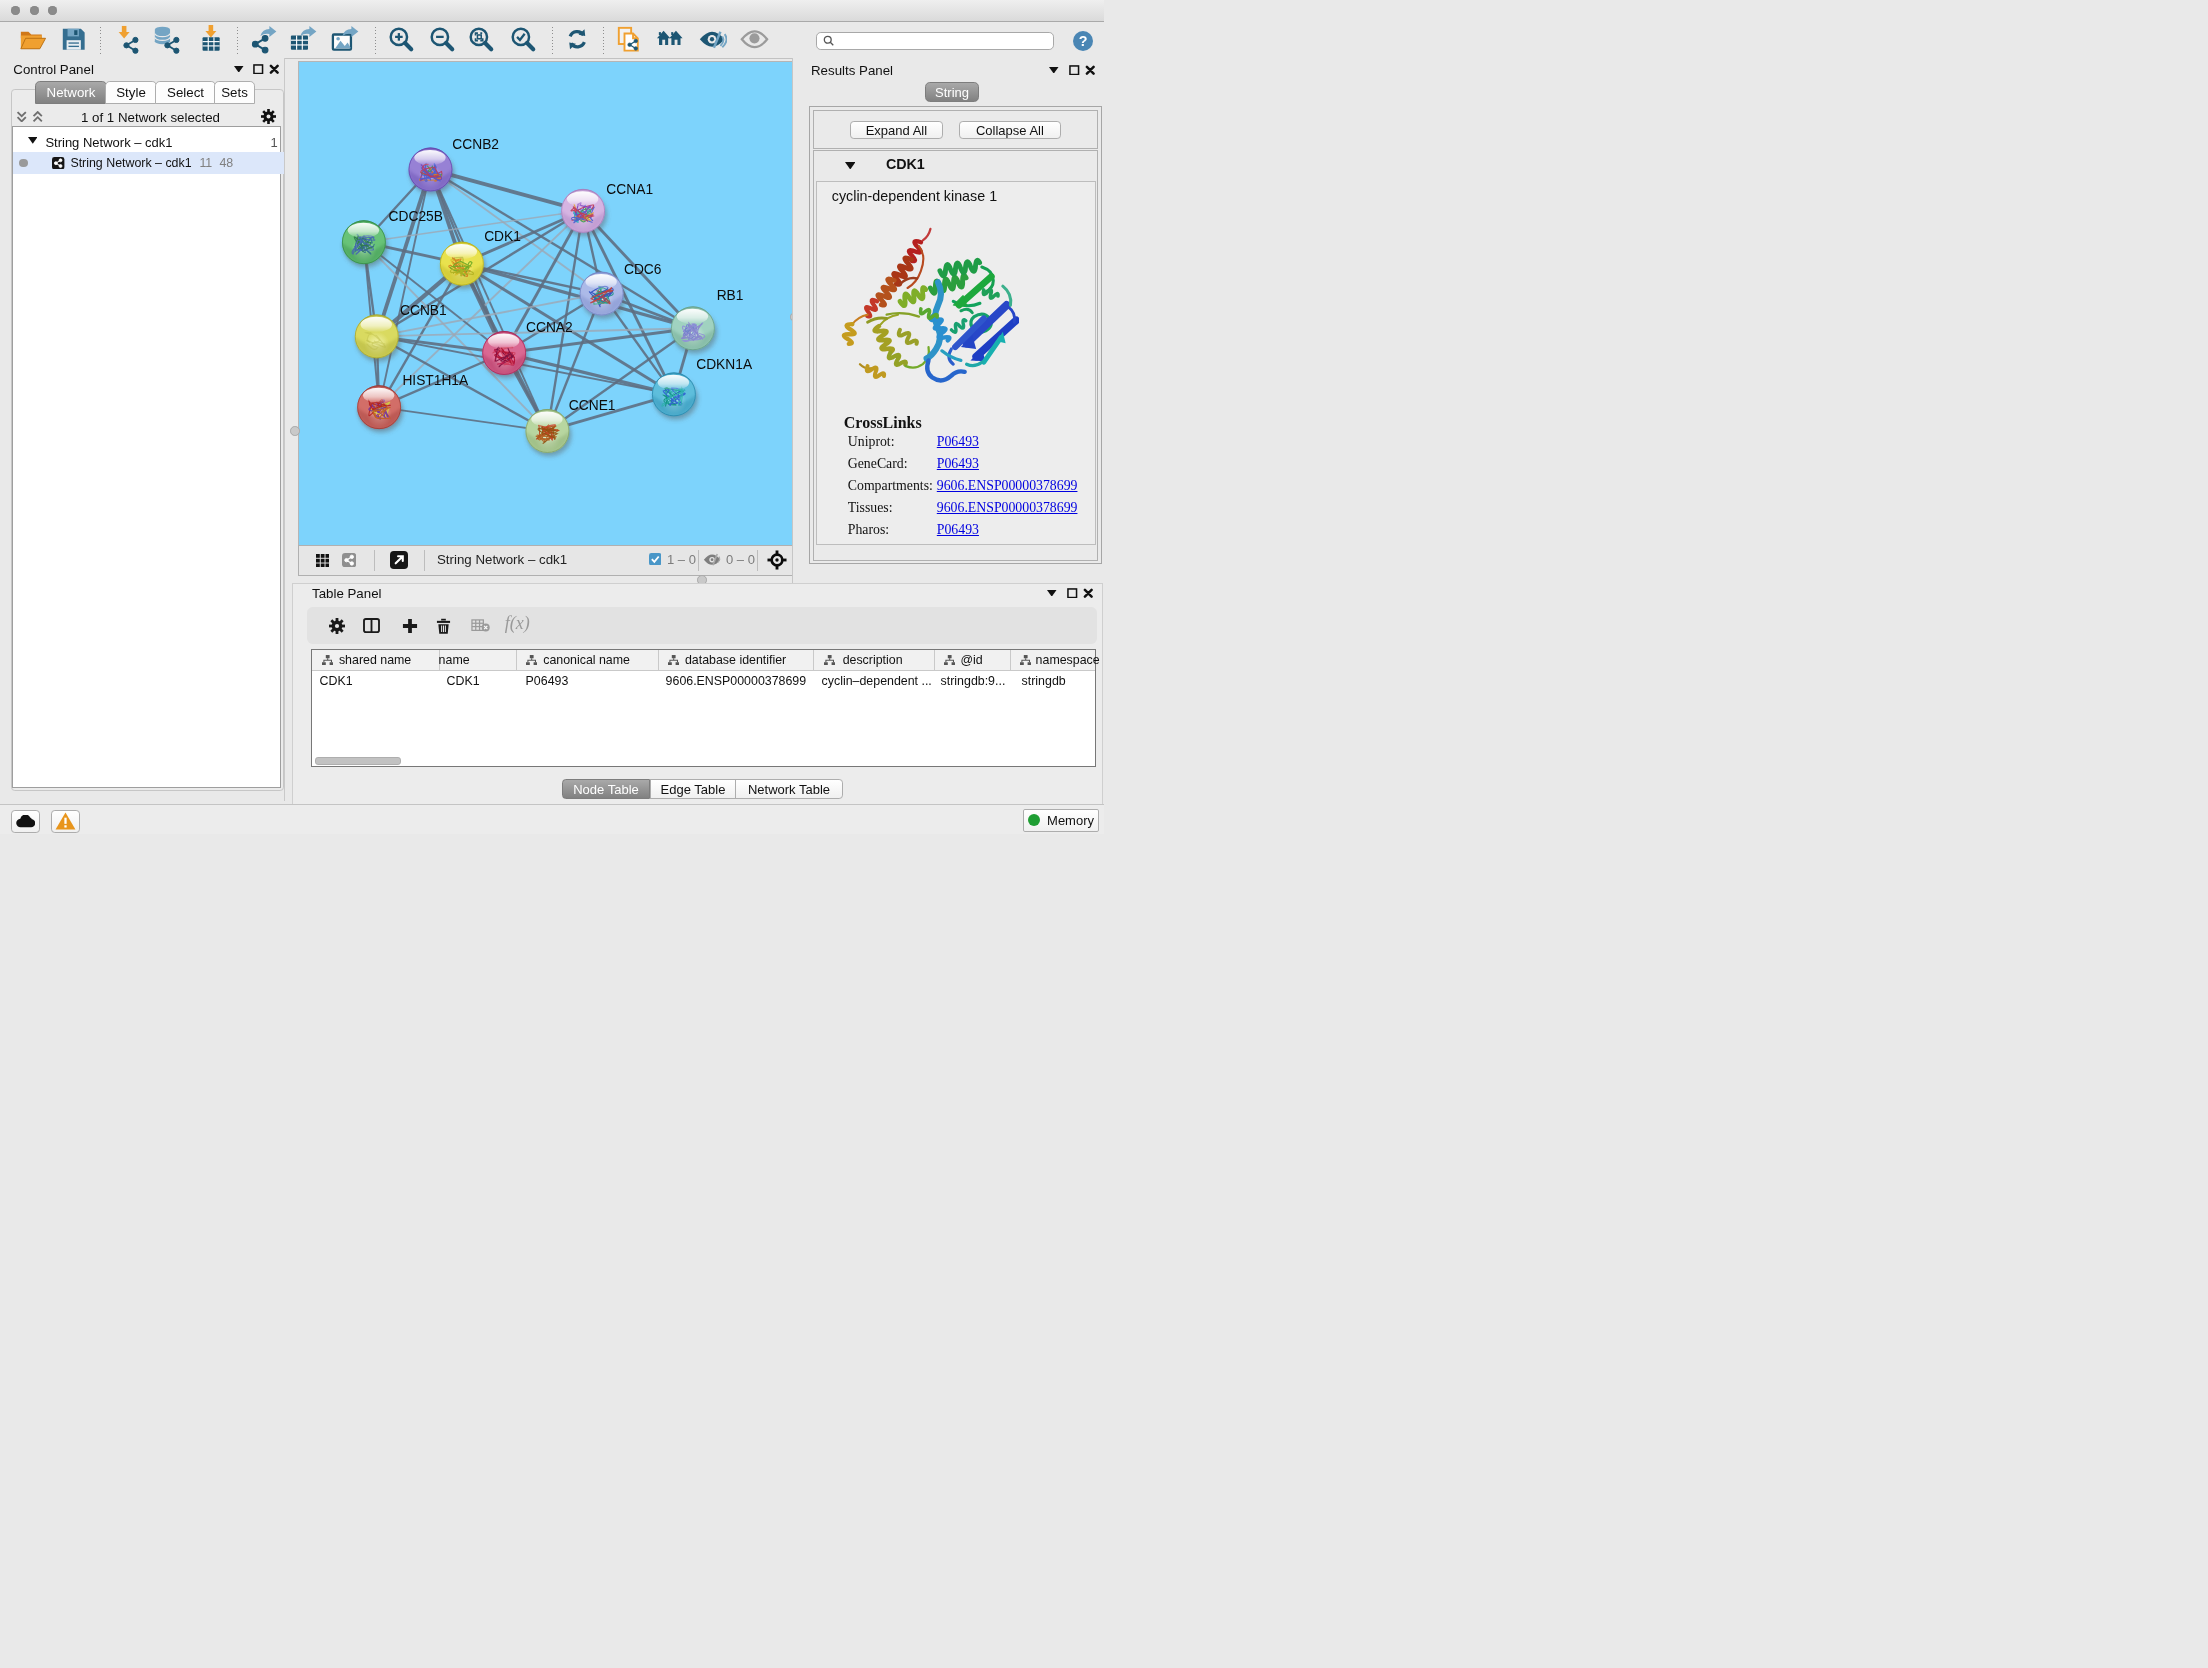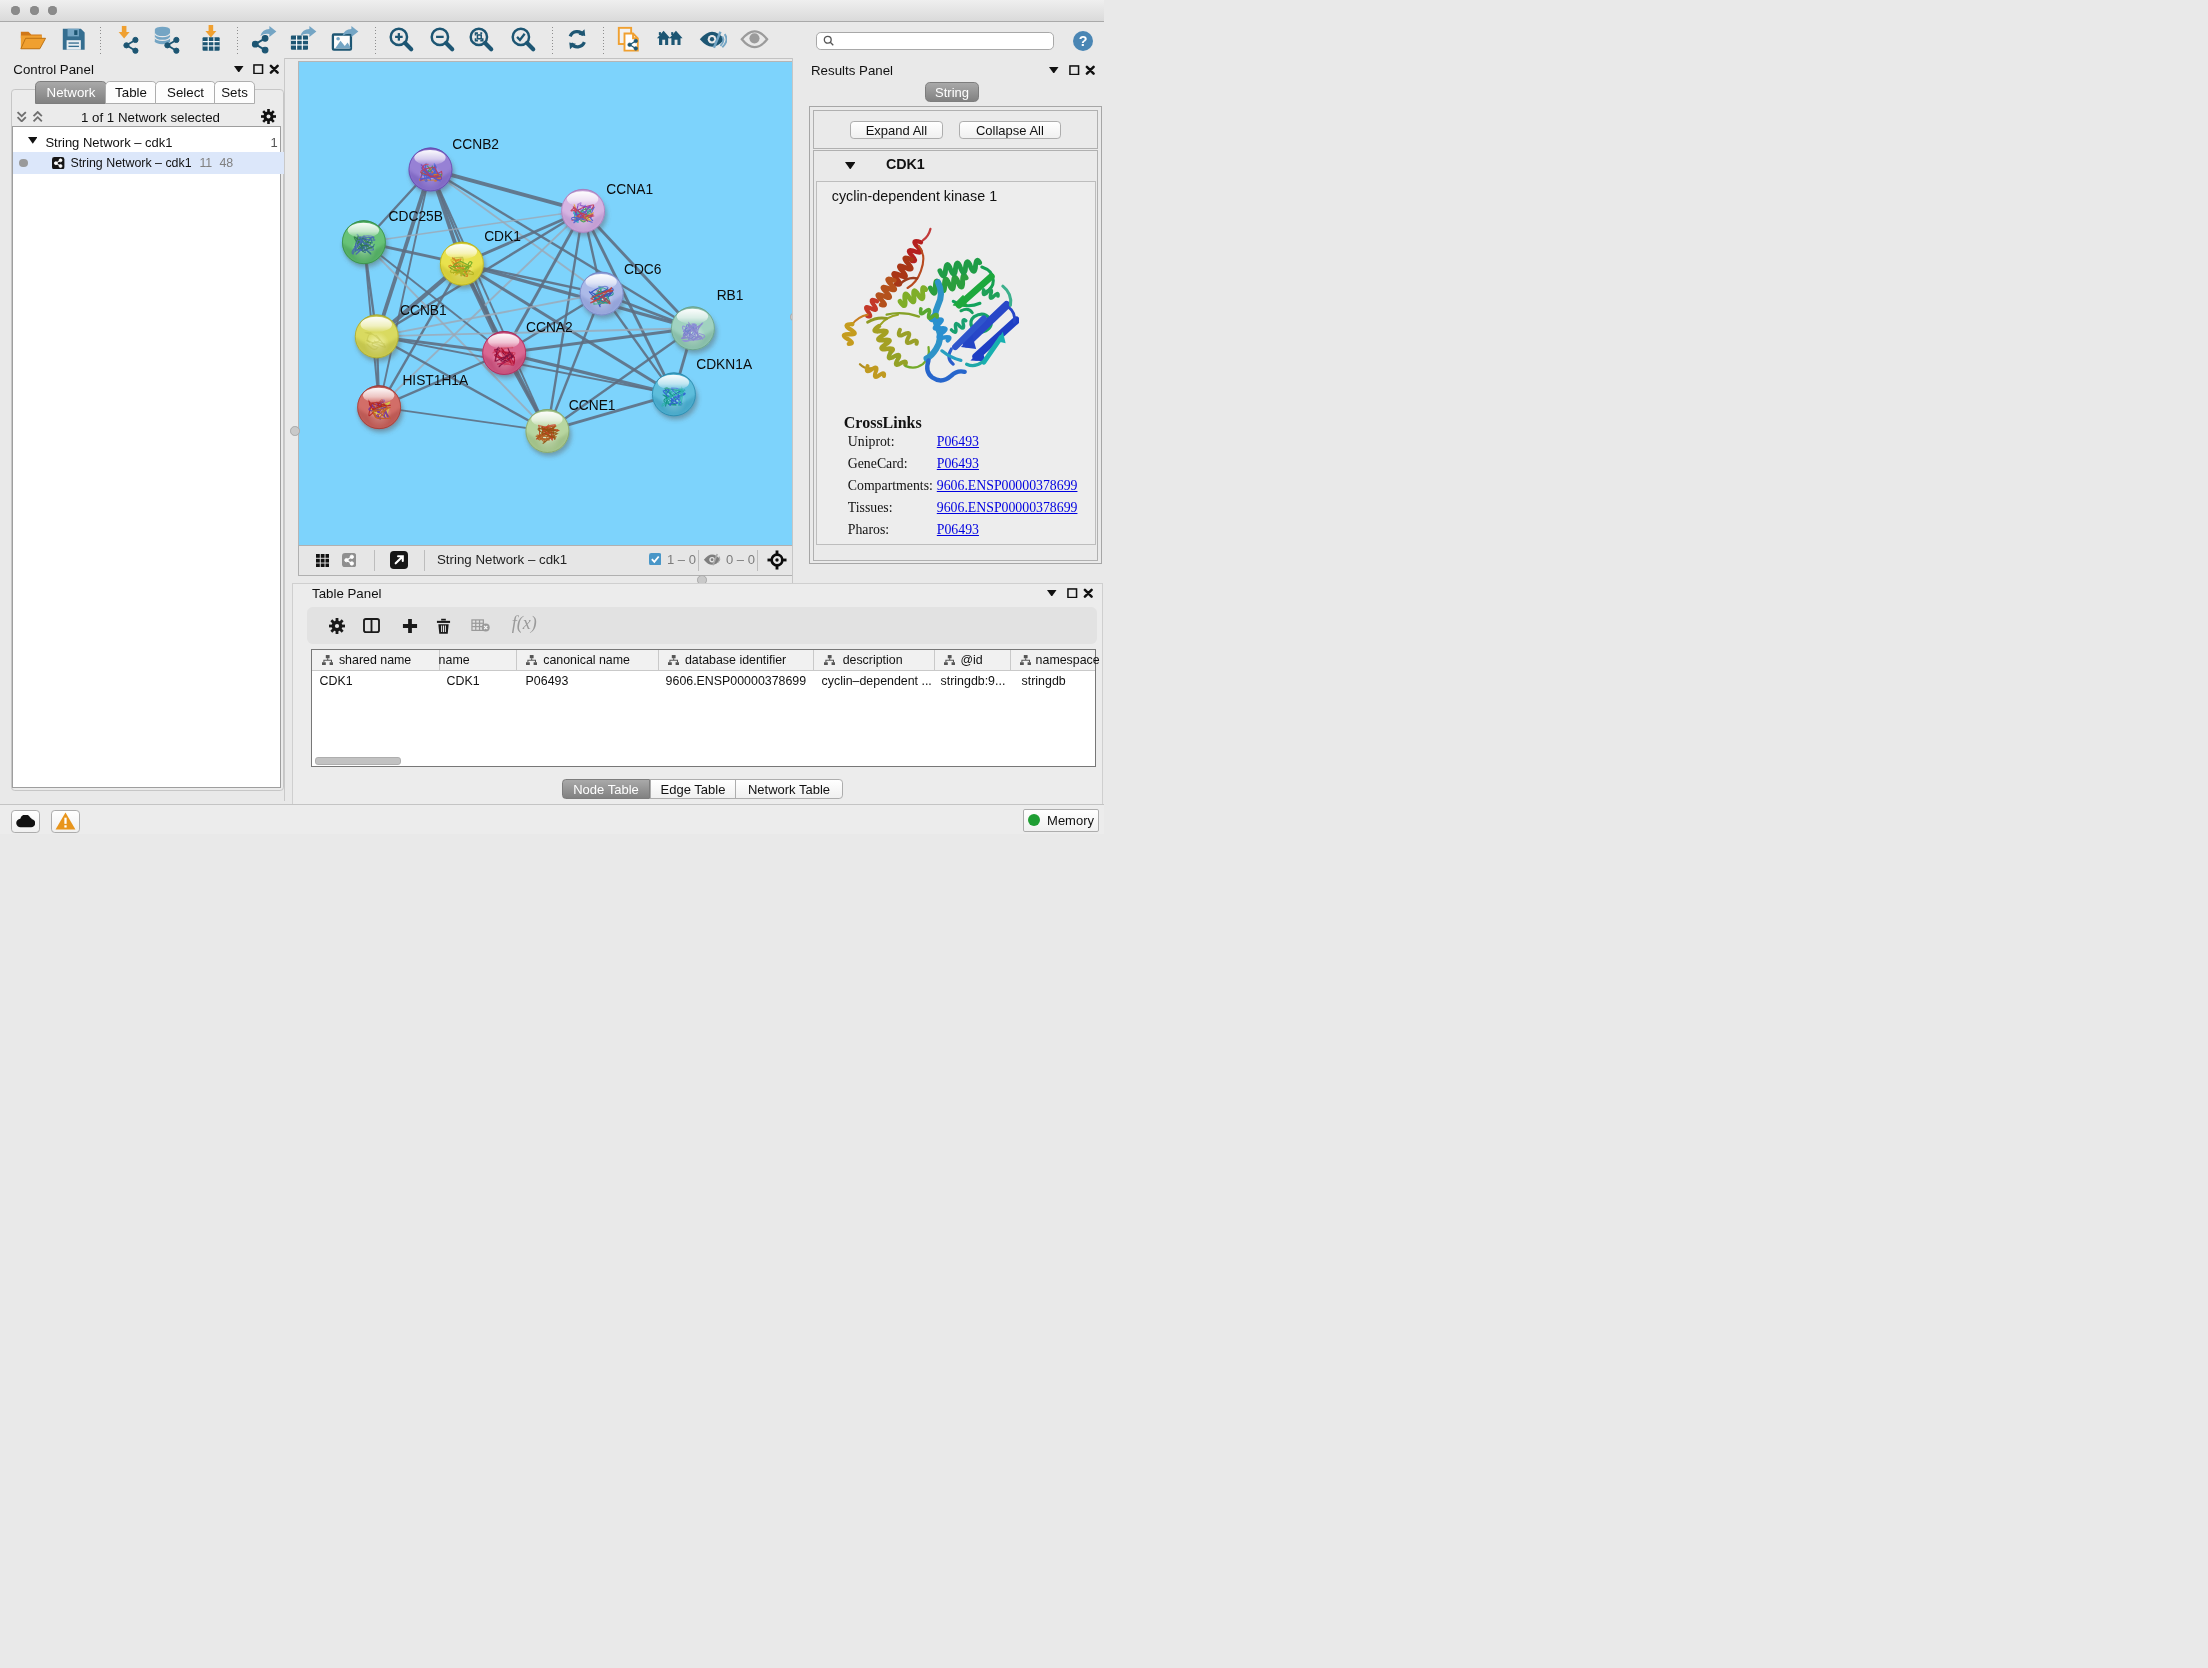--- a/index.html
+++ b/index.html
@@ -239,21 +239,21 @@
         <rect x="1" y="1" width="9" height="9" fill="none" stroke="#111" stroke-width="1.6"></rect>
       </svg>
     </div>
     <div class="abs" style="left:269px;top:5.7px;">
       <svg width="10.5" height="10.5" viewBox="0 0 11 11">
         <path d="M2 2 L9 9 M9 2 L2 9" stroke="#111" stroke-width="2.6" stroke-linecap="round"></path>
       </svg>
     </div>
     <div class="abs" style="left:10.5px;top:31px;width:271px;height:700px;background:#ebebeb;border:1px solid #c6c6c6;border-radius:3.8px;"></div>
     <div class="abs btn graytab" style="left:35px;top:23px;width:70px;height:21px;border-radius:4.8px 4.8px 0 0;font-size:13.3px;">Network</div>
-    <div class="abs btn" style="left:105px;top:23px;width:50px;height:21px;border-radius:4.8px 4.8px 0 0;background:#fdfdfd;font-size:13.3px;">Table</div>
+    <div class="abs btn" style="left:105px;top:23px;width:50px;height:21px;border-radius:4.8px 4.8px 0 0;background:#fdfdfd;font-size:13.3px;">Style</div>
     <div class="abs btn" style="left:155px;top:23px;width:59px;height:21px;border-radius:4.8px 4.8px 0 0;background:#fdfdfd;font-size:13.3px;">Select</div>
     <div class="abs btn" style="left:214px;top:23px;width:39px;height:21px;border-radius:4.8px 4.8px 0 0;background:#fdfdfd;font-size:13.3px;text-align:center;">Sets</div>
     <div class="abs" style="left:16px;top:53px;">
       <svg width="11.4" height="11.4" viewBox="0 0 10 11">
         <path d="M1 1 l4 4 l4 -4 M1 6 l4 4 l4 -4" fill="none" stroke="#6f6f6f" stroke-width="1.8"></path>
       </svg>
     </div>
     <div class="abs" style="left:32px;top:53px;">
       <svg width="11.4" height="11.4" viewBox="0 0 10 11">
         <path d="M1 5 l4 -4 l4 4 M1 10 l4 -4 l4 4" fill="none" stroke="#6f6f6f" stroke-width="1.8"></path>
@@ -858,21 +858,21 @@
             <rect x="1" y="2" width="12" height="11"></rect>
             <line x1="1" y1="5.5" x2="13" y2="5.5"></line>
             <line x1="1" y1="9" x2="13" y2="9"></line>
             <line x1="5" y1="2" x2="5" y2="13"></line>
             <line x1="9" y1="2" x2="9" y2="13"></line>
           </g>
           <circle cx="15.5" cy="10" r="4.2" fill="#9a9a9a"></circle>
           <path d="M13.8 8.3 l3.4 3.4 M17.2 8.3 l-3.4 3.4" stroke="#fff" stroke-width="1.2"></path>
         </svg>
       </div>
-      <div class="abs txt" style="left:205px;top:5.7px;font-family:'Liberation Serif',serif;font-style:italic;font-size:18px;color:#9a9a9a;">f(x)</div>
+      <div class="abs txt" style="left:198px;top:5.7px;font-family:'Liberation Serif',serif;font-style:italic;font-size:18px;color:#9a9a9a;">f(x)</div>
     </div>
     <div class="abs" style="left:17.6px;top:65px;width:783px;height:116px;background:#fff;border:1px solid #777;">
       <div class="abs" style="left:0;top:0;width:783px;height:20.4px;background:#f1f1f1;border-bottom:1px solid #c9c9c9;">
         <div class="abs" style="left:10.5px;top:4.8px;">
           <svg width="11.4" height="10.5" viewBox="0 0 12 11">
             <rect x="4" y="0" width="4" height="3.4" fill="#555"></rect>
             <path d="M6 3.4 v2 M2 7.6 v-2.2 h8 v2.2" stroke="#555" stroke-width="1.1" fill="none"></path>
             <rect x="0" y="7.6" width="4" height="3.4" fill="#555"></rect>
             <rect x="8" y="7.6" width="4" height="3.4" fill="#555"></rect>
           </svg>

